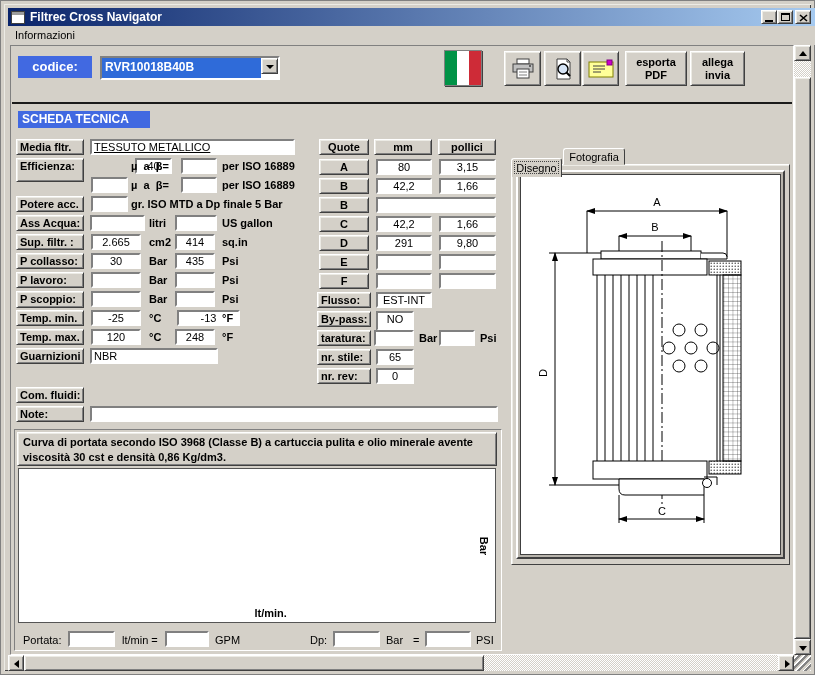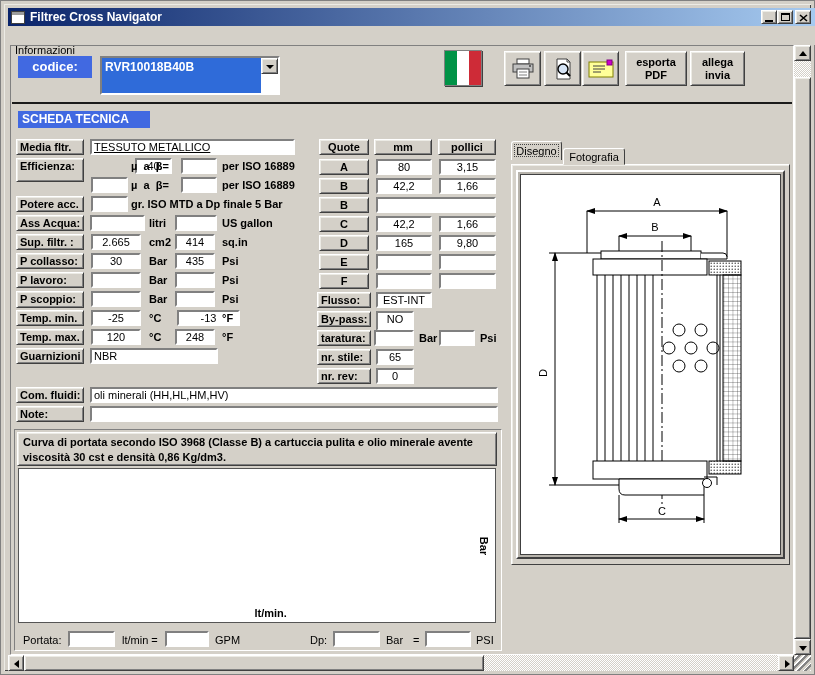--- a/index.html
+++ b/index.html
@@ -11,21 +11,21 @@
             outline:1px solid #808080; outline-offset:-1px; }
   .titlebar { left:4px; top:4px; width:807px; height:18px;
               background:linear-gradient(90deg,#0A246A,#A6CAF0); display:flex; align-items:center; }
   .titletext { color:#fff; font-weight:bold; font-size:12px; margin-left:5px; letter-spacing:0; }
   .appicon { width:14px; height:13px; margin-left:3px; background:#fff; border:1px solid #404040; position:relative; }
   .appicon::before{ content:""; position:absolute; left:0; top:0; right:0; height:3px; background:#9c9c9c; }
   .winbtn { position:absolute; top:6px; width:16px; height:14px; }
   .btn3d { background:#D4D0C8; border:1px solid; border-color:#FFFFFF #404040 #404040 #FFFFFF;
            box-shadow: inset 1px 1px 0 #ECEBE5, inset -1px -1px 0 #808080; }
   .menubar { left:4px; top:22px; width:807px; height:19px; background:#D4D0C8; }
-  .menuitem { display:inline-block; padding:18px 7px; font-size:11px; }
+  .menuitem { display:inline-block; padding:3px 7px; font-size:11px; }
   .content-frame { left:6px; top:41px; width:784px; height:610px;
                    border:1px solid; border-color:#808080 #FFFFFF #FFFFFF #808080; }
   .bluebox { background:#4169E1; color:#fff; font-weight:bold; }
   .fld { background:#fff; border:2px solid; border-color:#808080 #FFFFFF #FFFFFF #808080;
          font-size:11px; line-height:12px; padding:0 2px; overflow:hidden; white-space:nowrap; }
   .fld.c { text-align:center; }
   .lblbtn { background:#D4D0C8; border:1px solid; border-color:#FFFFFF #404040 #404040 #FFFFFF;
             box-shadow: inset 1px 1px 0 #ECEBE5, inset -1px -1px 0 #808080;
             font-weight:bold; font-size:11px; line-height:13px; padding:1px 0 0 3px; }
   .lblbtn.ctr { text-align:center; padding-left:0; }
@@ -63,21 +63,21 @@
     </svg>
   </div>
 
   <div class="abs menubar">
     <span class="menuitem">Informazioni</span>
   </div>
 
   <div class="abs content-frame"></div>
 
   <div class="abs bluebox" style="left:14px;top:52px;width:74px;height:22px;font-size:13px;line-height:21px;text-align:center;">codice:</div>
-  <div class="abs fld" style="left:96px;top:52px;width:180px;height:39px;padding:0;">
+  <div class="abs fld" style="left:96px;top:52px;width:180px;height:24px;padding:0;">
     <div class="abs" style="left:0;top:0;right:17px;bottom:0;background:#2F6BD9;color:#fff;font-weight:bold;font-size:12px;line-height:18px;padding-left:3px;">RVR10018B40B</div>
     <div class="abs btn3d" style="right:0;top:0;width:17px;height:16px;">
       <span class="arrowglyph abs" style="left:4px;top:6px;border-left:4px solid transparent;border-right:4px solid transparent;border-top:4px solid #000;"></span>
     </div>
   </div>
 
   <div class="abs" style="left:440px;top:46px;width:38px;height:36px;border:1px solid #808080;box-shadow:1px 1px 0 #404040;display:flex;">
     <span style="flex:1;background:#009246;"></span>
     <span style="flex:1;background:#FFFFFF;"></span>
     <span style="flex:1;background:#CE2B37;"></span>
@@ -176,21 +176,20 @@
   <div class="abs lblbtn" style="left:12px;top:325px;width:68px;height:16px;">Temp. max.</div>
   <div class="abs fld c" style="left:87px;top:325px;width:50px;height:16px;">120</div>
   <div class="abs unit" style="left:145px;top:325px;">°C</div>
   <div class="abs fld c" style="left:171px;top:325px;width:40px;height:16px;">248</div>
   <div class="abs unit" style="left:218px;top:325px;">°F</div>
 
   <div class="abs lblbtn" style="left:12px;top:344px;width:68px;height:16px;">Guarnizioni</div>
   <div class="abs fld" style="left:86px;top:344px;width:128px;height:16px;">NBR</div>
 
   <div class="abs lblbtn" style="left:12px;top:383px;width:68px;height:16px;">Com. fluidi:</div>
-  <div class="abs fld" style="left:86px;top:383px;width:408px;height:16px;">oli minerali (HH,HL,HM,HV)</div>
   <div class="abs lblbtn" style="left:12px;top:402px;width:68px;height:16px;">Note:</div>
   <div class="abs fld" style="left:86px;top:402px;width:408px;height:16px;"></div>
 
   <div class="abs lblbtn ctr" style="left:315px;top:135px;width:50px;height:16px;">Quote</div>
   <div class="abs lblbtn ctr" style="left:370px;top:135px;width:58px;height:16px;">mm</div>
   <div class="abs lblbtn ctr" style="left:434px;top:135px;width:58px;height:16px;">pollici</div>
 
   <div class="abs lblbtn ctr" style="left:315px;top:155px;width:50px;height:16px;">A</div>
   <div class="abs fld c" style="left:372px;top:155px;width:56px;height:16px;">80</div>
   <div class="abs fld c" style="left:435px;top:155px;width:57px;height:16px;">3,15</div>
@@ -200,21 +199,21 @@
   <div class="abs fld c" style="left:435px;top:174px;width:57px;height:16px;">1,66</div>
 
   <div class="abs lblbtn ctr" style="left:315px;top:193px;width:50px;height:16px;">B</div>
   <div class="abs fld" style="left:372px;top:193px;width:120px;height:16px;"></div>
 
   <div class="abs lblbtn ctr" style="left:315px;top:212px;width:50px;height:16px;">C</div>
   <div class="abs fld c" style="left:372px;top:212px;width:56px;height:16px;">42,2</div>
   <div class="abs fld c" style="left:435px;top:212px;width:57px;height:16px;">1,66</div>
 
   <div class="abs lblbtn ctr" style="left:315px;top:231px;width:50px;height:16px;">D</div>
-  <div class="abs fld c" style="left:372px;top:231px;width:56px;height:16px;">165</div>
+  <div class="abs fld c" style="left:372px;top:231px;width:56px;height:16px;">291</div>
   <div class="abs fld c" style="left:435px;top:231px;width:57px;height:16px;">9,80</div>
 
   <div class="abs lblbtn ctr" style="left:315px;top:250px;width:50px;height:16px;">E</div>
   <div class="abs fld c" style="left:372px;top:250px;width:56px;height:16px;"></div>
   <div class="abs fld c" style="left:435px;top:250px;width:57px;height:16px;"></div>
 
   <div class="abs lblbtn ctr" style="left:315px;top:269px;width:50px;height:16px;">F</div>
   <div class="abs fld c" style="left:372px;top:269px;width:56px;height:16px;"></div>
   <div class="abs fld c" style="left:435px;top:269px;width:57px;height:16px;"></div>
 
@@ -250,21 +249,21 @@
     <span class="abs plain" style="left:200px;top:202px;">GPM</span>
     <span class="abs plain" style="left:295px;top:202px;">Dp:</span>
     <div class="abs fld" style="left:318px;top:201px;width:47px;height:16px;"></div>
     <span class="abs plain" style="left:371px;top:202px;">Bar</span>
     <span class="abs plain" style="left:398px;top:202px;">=</span>
     <div class="abs fld" style="left:410px;top:201px;width:46px;height:16px;"></div>
     <span class="abs plain" style="left:461px;top:202px;">PSI</span>
   </div>
 
   <div class="abs" style="left:507px;top:160px;width:279px;height:401px;background:#D4D0C8;border:1px solid;border-color:#FFFFFF #404040 #404040 #FFFFFF;box-shadow:inset 1px 1px 0 #ECEBE5;"></div>
-  <div class="abs tab active" style="left:507px;top:137px;width:51px;height:19px;line-height:18px;z-index:2;border-bottom:none;">Disegno</div>
+  <div class="abs tab active" style="left:507px;top:154px;width:51px;height:19px;line-height:18px;z-index:2;border-bottom:none;">Disegno</div>
   <div class="abs tab" style="left:559px;top:144px;width:62px;height:17px;line-height:16px;">Fotografia</div>
 
   <div class="abs" style="left:512px;top:166px;width:269px;height:389px;border:2px solid;border-color:#FFFFFF #404040 #404040 #FFFFFF;background:#B8B4AC;padding:2px;">
     <div style="width:100%;height:100%;background:#fff;border:1px solid #404040;">
       <svg width="100%" height="100%" viewBox="0 0 259 379">
         <defs>
           <marker id="arr" markerWidth="9" markerHeight="6" refX="8" refY="3" orient="auto-start-reverse">
             <path d="M0,0 L9,3 L0,6 z" fill="#000"></path>
           </marker>
           <pattern id="grid" width="4.5" height="4.5" patternUnits="userSpaceOnUse">

